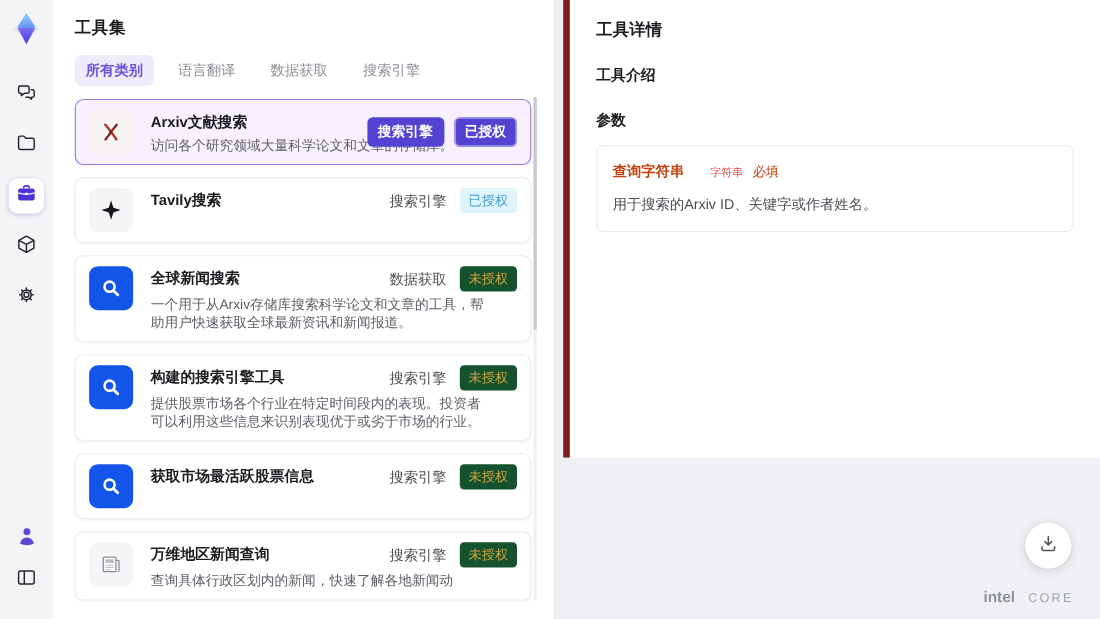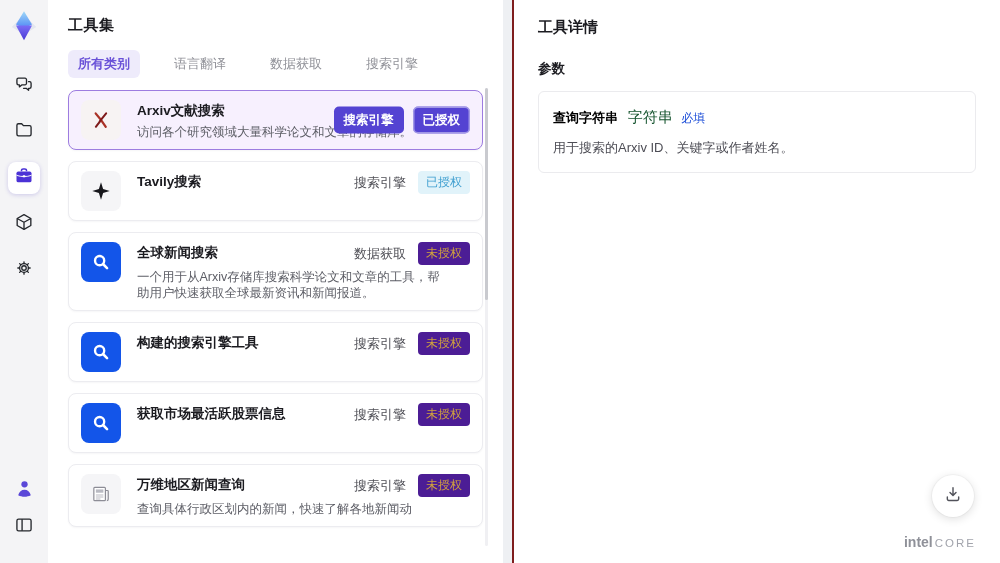--- a/index.html
+++ b/index.html
@@ -18,21 +18,21 @@
   .nav { margin-top:26px; display:flex; flex-direction:column; gap:14px; }
   .nav-btn { width:32px; height:32px; border-radius:8px; display:flex;
     align-items:center; justify-content:center; cursor:pointer; }
   .nav-btn.active { background:#fff; box-shadow:0 1px 4px rgba(70,50,190,.22); }
   .sidebar-spacer { flex:1; }
   .sidebar-bottom { display:flex; flex-direction:column; gap:5px; align-items:center; }
   
   .list-panel { position:absolute; left:48px; top:0; width:455px; height:563px;
     background:#fff; padding:16px 20px 0; }
   .panel-title { font-size:15px; font-weight:bold; letter-spacing:.5px; }
-  .tabs { display:flex; align-items:center; gap:24px; margin-top:15px; }
+  .tabs { display:flex; align-items:center; gap:12px; margin-top:15px; }
   .tab { font-size:13px; color:#8f9097; padding:5px 10px; border-radius:6px; cursor:pointer; white-space:nowrap; }
   .tab.active { background:#eeebfb; color:#6a52d8; font-weight:bold; }
   .cards { margin-top:12px; display:flex; flex-direction:column; gap:11px; }
   .card { position:relative; display:flex; gap:16px; padding:9px 12px;
     border:1px solid #ececf0; border-radius:8px; background:#fff;
     box-shadow:0 1px 2px rgba(20,20,40,.04); cursor:pointer; }
   .card.selected { background:#f7f0fe; border:1px solid #9d7ce0; }
   .tile { width:40px; height:40px; border-radius:8px; flex:0 0 40px;
     display:flex; align-items:center; justify-content:center; }
   .tile-arxiv  { background:#f7f3f3; }
@@ -40,46 +40,46 @@
   .tile-search { background:#1355e9; }
   .tile-news   { background:#f5f5f7; }
   .card-main { flex:1; min-width:0; }
   .card-head { display:flex; align-items:flex-start; }
   .card-title { font-size:13.5px; font-weight:bold; color:#1b1b20; padding-top:2px; white-space:nowrap; }
   .card-badges { margin-left:auto; display:flex; align-items:center; gap:12px; padding-left:8px; flex:0 0 auto; }
   .card.selected .card-badges { position:absolute; right:12px; top:50%; transform:translateY(-50%); gap:9px; }
   .cat-text { font-size:13px; color:#4e4e55; white-space:nowrap; }
   .pill { font-size:12px; padding:3px 8px; border-radius:4px; white-space:nowrap; }
   .pill-cyan   { background:#e1f3fa; color:#3f9fd0; }
-  .pill-yellow { background:#4c1d95; color:#d0a23e; }
+  .pill-yellow { background:#14532d; color:#d0a23e; }
   .badge-solid { background:#5443d2; color:#fff; font-size:12.5px; font-weight:bold;
     padding:5px 10px; border-radius:5px; white-space:nowrap; }
   .badge-solid.outlined { box-shadow:inset 0 0 0 1.5px rgba(255,255,255,.45); }
   .card-desc { margin-top:4px; font-size:12.5px; color:#5d5e66; line-height:16px;
     max-width:308px; }
   .scrollbar { position:absolute; left:437px; top:88px; width:3px; height:458px;
     background:#f0f0f3; border-radius:2px; cursor:pointer; }
   .scrollbar-thumb { width:3px; height:212px; background:#c9cacf; border-radius:2px; }
   
-  .detail-panel { position:absolute; left:512px; top:0; width:488px; height:563px;
-    background:#fff; border-left:2px solid #7f1d1d; padding:18px 24px; }
+  .detail-panel { position:absolute; left:512px; top:0; width:488px; height:416px;
+    background:#fff; border-left:6px solid #7f1d1d; padding:18px 24px; }
   .detail-title { font-size:15px; font-weight:bold; }
   .section-h { font-size:13.5px; font-weight:bold; margin-top:23px; }
   .info-box { margin-top:13px; border:1px solid #ebebee; border-radius:6px;
     padding:13px 14px; font-size:13px; color:#3a3a42; line-height:1.6; background:#fff; }
-  .param-name { font-size:13px; font-weight:bold; color:#000000; }
-  .param-type { font-size:15px; color:#14532d; margin-left:6px; }
-  .param-required { font-size:12px; color:#1d4ed8; margin-left:5px; }
+  .param-name { font-size:13px; font-weight:bold; color:#c2410c; }
+  .param-type { font-size:10px; color:#ef4444; margin-left:20px; }
+  .param-required { font-size:12px; color:#c2410c; margin-left:5px; }
   .param-desc { margin-top:9px; font-size:13px; color:#4d4d55; }
   
   .fab { position:absolute; right:26px; bottom:46px; width:42px; height:42px;
     border-radius:50%; background:#fff; display:flex; align-items:center; justify-content:center;
     box-shadow:0 2px 10px rgba(0,0,0,.13), 0 0 0 1px rgba(0,0,0,.03); cursor:pointer; }
   .intel { position:absolute; right:24px; bottom:13px; display:flex; align-items:baseline;
-    gap:2px; color:#8f9199; }
+    gap:12px; color:#8f9199; }
   .intel-name { font-size:14px; font-weight:bold; }
   .intel-core { font-size:11.5px; letter-spacing:2px; color:#a2a4ac; text-transform:uppercase; }
 </style>
 </head>
 <body>
 
 <div class="sidebar">
   <div class="logo-btn">
     <svg viewBox="0 0 36 36" width="34" height="34">
       <defs>
@@ -232,20 +232,21 @@
           </svg>
         </div>
     <div class="card-main">
       <div class="card-head">
         <div class="card-title js-title">构建的搜索引擎工具</div>
         <div class="card-badges">
           <span class="js-cat cat-text">搜索引擎</span>
           <span class="js-auth pill pill-yellow">未授权</span>
         </div>
       </div>
+      <div class="card-desc js-desc">提供股票市场各个行业在特定时间段内的表现。投资者可以利用这些信息来识别表现优于或劣于市场的行业。</div>
     </div>
   </div>
       <div class="card">
     <div class="tile tile-search">
           <svg viewBox="0 0 24 24" width="22" height="22" fill="none">
             <circle cx="10.5" cy="10.5" r="5" stroke="#fff" stroke-width="2.6"></circle>
             <path d="M14.2 14.2 18.6 18.6" stroke="#fff" stroke-width="2.8" stroke-linecap="round"></path>
           </svg>
         </div>
     <div class="card-main">
@@ -279,20 +280,21 @@
     </div>
   </div>
     </div>
   <div class="scrollbar">
     <div class="scrollbar-thumb"></div>
   </div>
 </div>
 
 <div class="detail-panel">
   <div class="detail-title">工具详情</div>
+  <div class="section-h">工具介绍</div>
   <div class="section-h">参数</div>
   <div class="info-box">
     <div>
       <span class="param-name">查询字符串</span>
       <span class="param-type">字符串</span>
       <span class="param-required">必填</span>
     </div>
     <div class="param-desc">用于搜索的Arxiv ID、关键字或作者姓名。</div>
   </div>
 </div>

